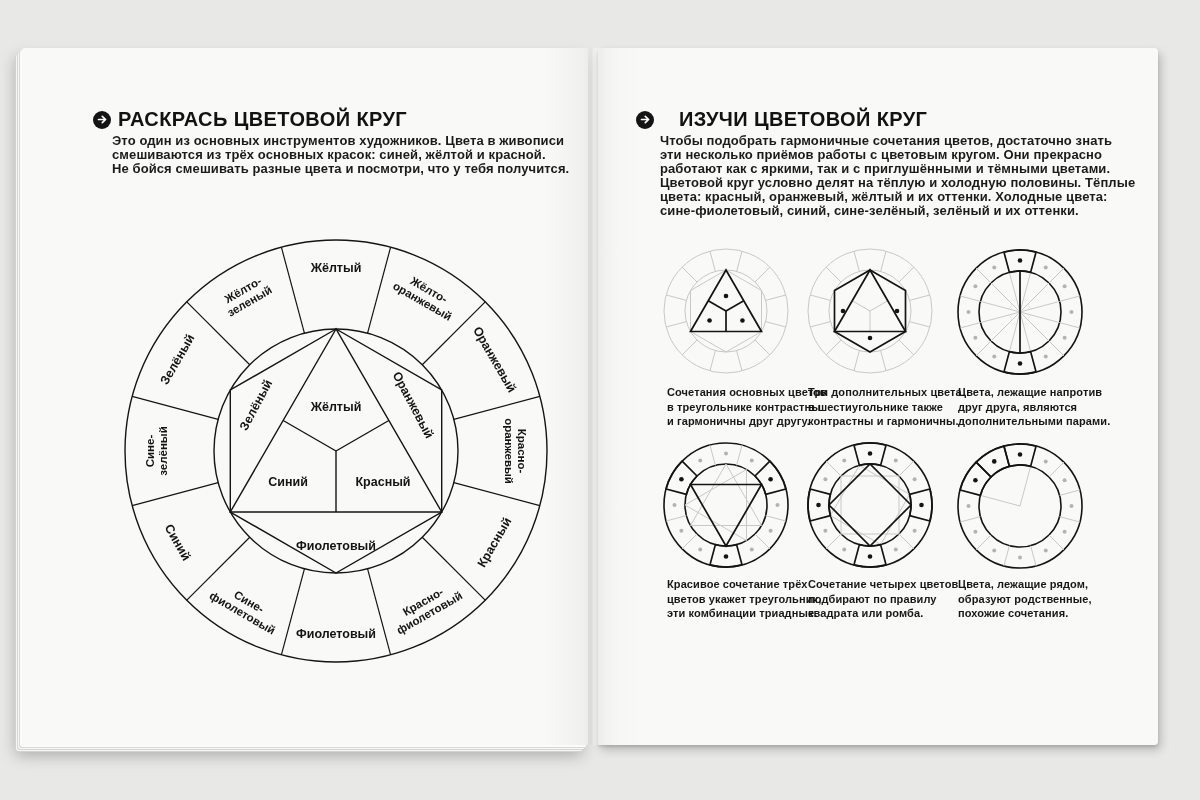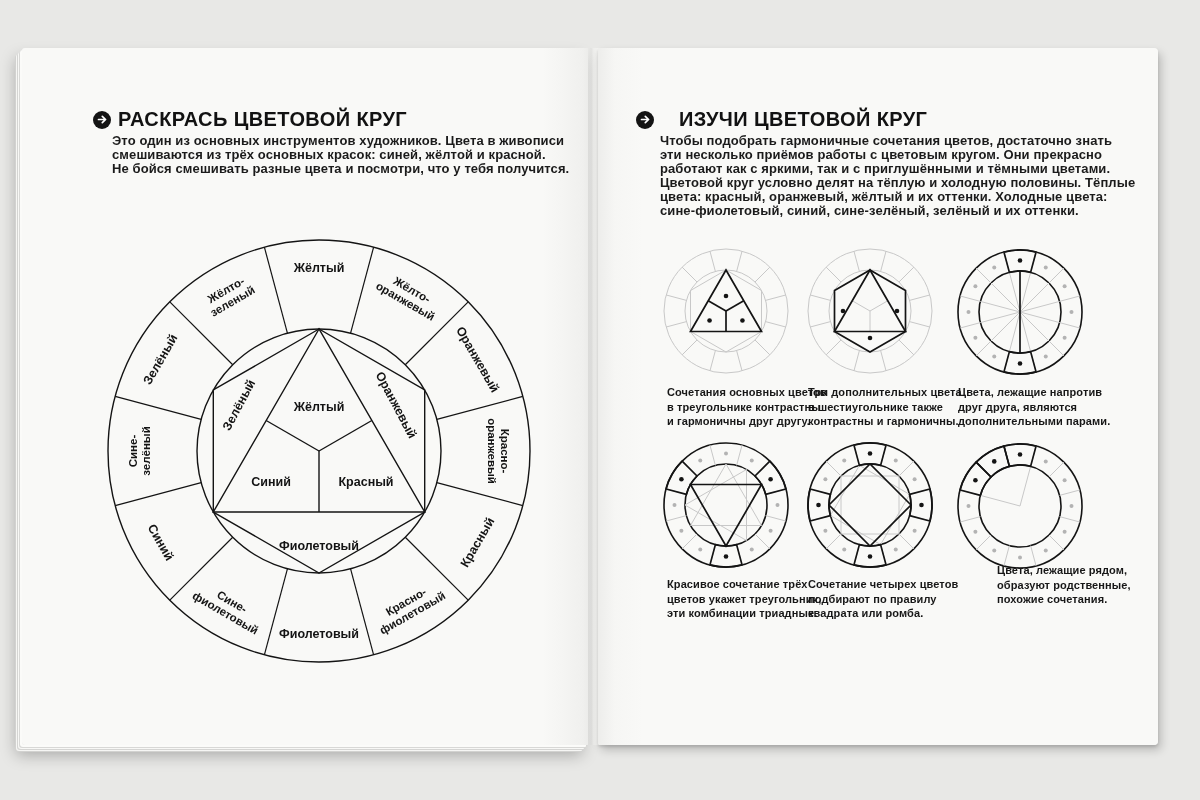--- a/index.html
+++ b/index.html
@@ -51,21 +51,21 @@
   h1{
     margin:0;font-size:20px;font-weight:800;letter-spacing:.4px;
     color:#121212;white-space:nowrap;
   }
   .intro{
     position:absolute;font-size:13px;line-height:14px;font-weight:600;
     color:#1b1b1b;white-space:pre-line;letter-spacing:.1px;
   }
   .page-left .intro{left:90px;top:86px;width:470px;}
   .page-right .intro{left:62px;top:86px;width:480px;}
-  .wheel-wrap{position:absolute;left:77px;top:183px;width:440px;height:440px;}
+  .wheel-wrap{position:absolute;left:94px;top:183px;width:440px;height:440px;}
   .mini{position:absolute;width:134px;height:134px;}
   .mini-caption{
     position:absolute;width:165px;
     font-size:11px;line-height:14.6px;font-weight:600;color:#171717;
     white-space:pre-line;letter-spacing:.1px;
   }
   svg text{
     font-family:"Liberation Sans","DejaVu Sans",sans-serif;
     fill:#141414;
   }
@@ -343,17 +343,17 @@
 контрастны и гармоничны.</div>
     <div class="mini-caption" style="left:69px;top:529px;">Красивое сочетание трёх
 цветов укажет треугольник,
 эти комбинации триадные.</div>
     <div class="mini-caption" style="left:360px;top:337px;">Цвета, лежащие напротив
 друг друга, являются
 дополнительными парами.</div>
     <div class="mini-caption" style="left:210px;top:529px;">Сочетание четырех цветов
 подбирают по правилу
 квадрата или ромба.</div>
-    <div class="mini-caption" style="left:360px;top:515px;margin-left:39px;">Цвета, лежащие рядом,
+    <div class="mini-caption" style="left:360px;top:529px;">Цвета, лежащие рядом,
 образуют родственные,
 похожие сочетания.</div>
   </div>
 </div>
 
 </body></html>

